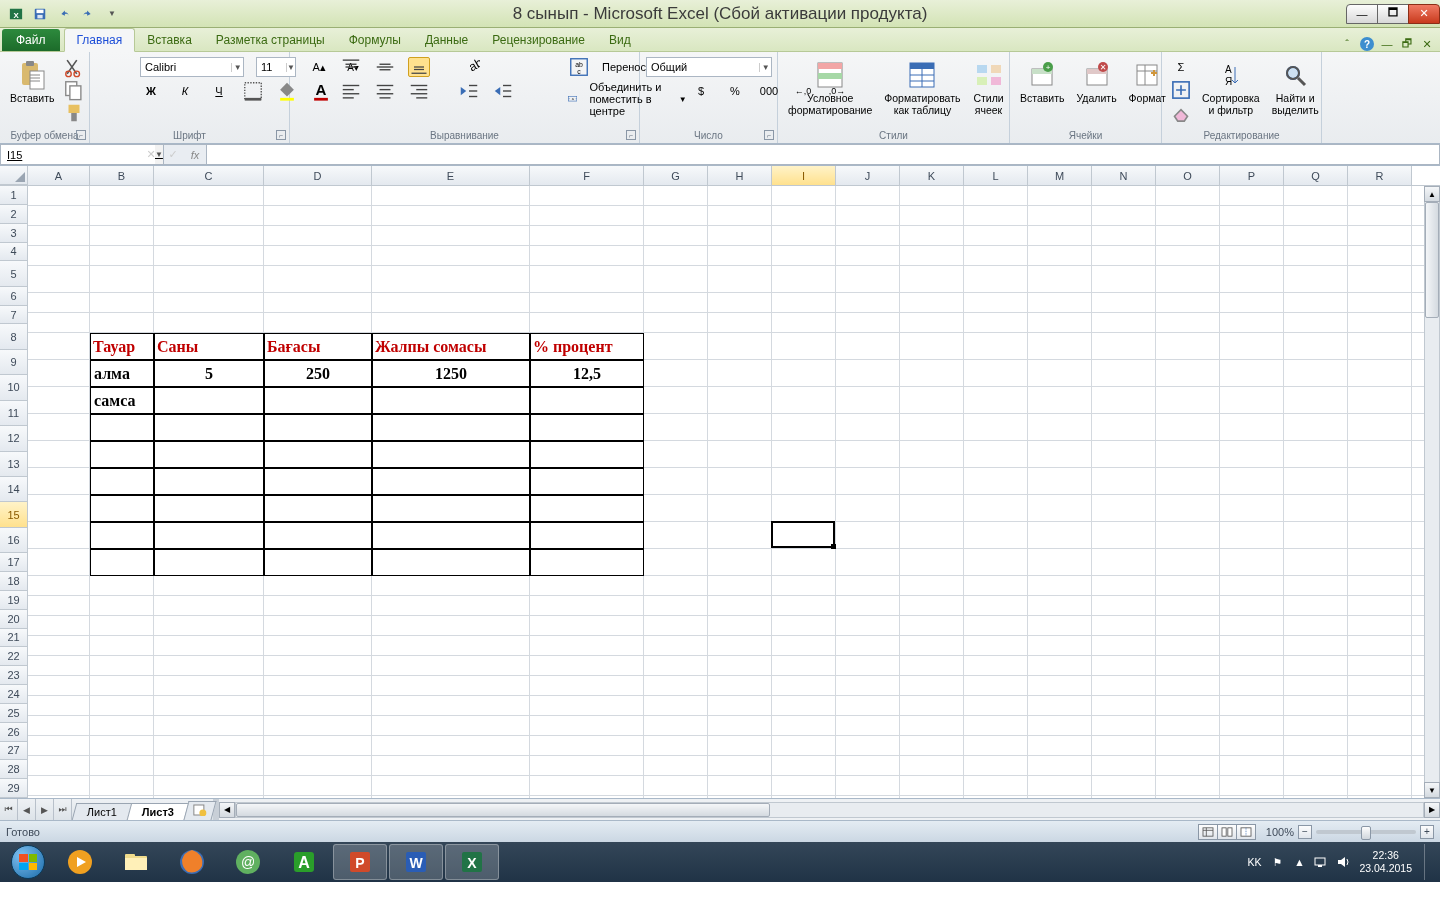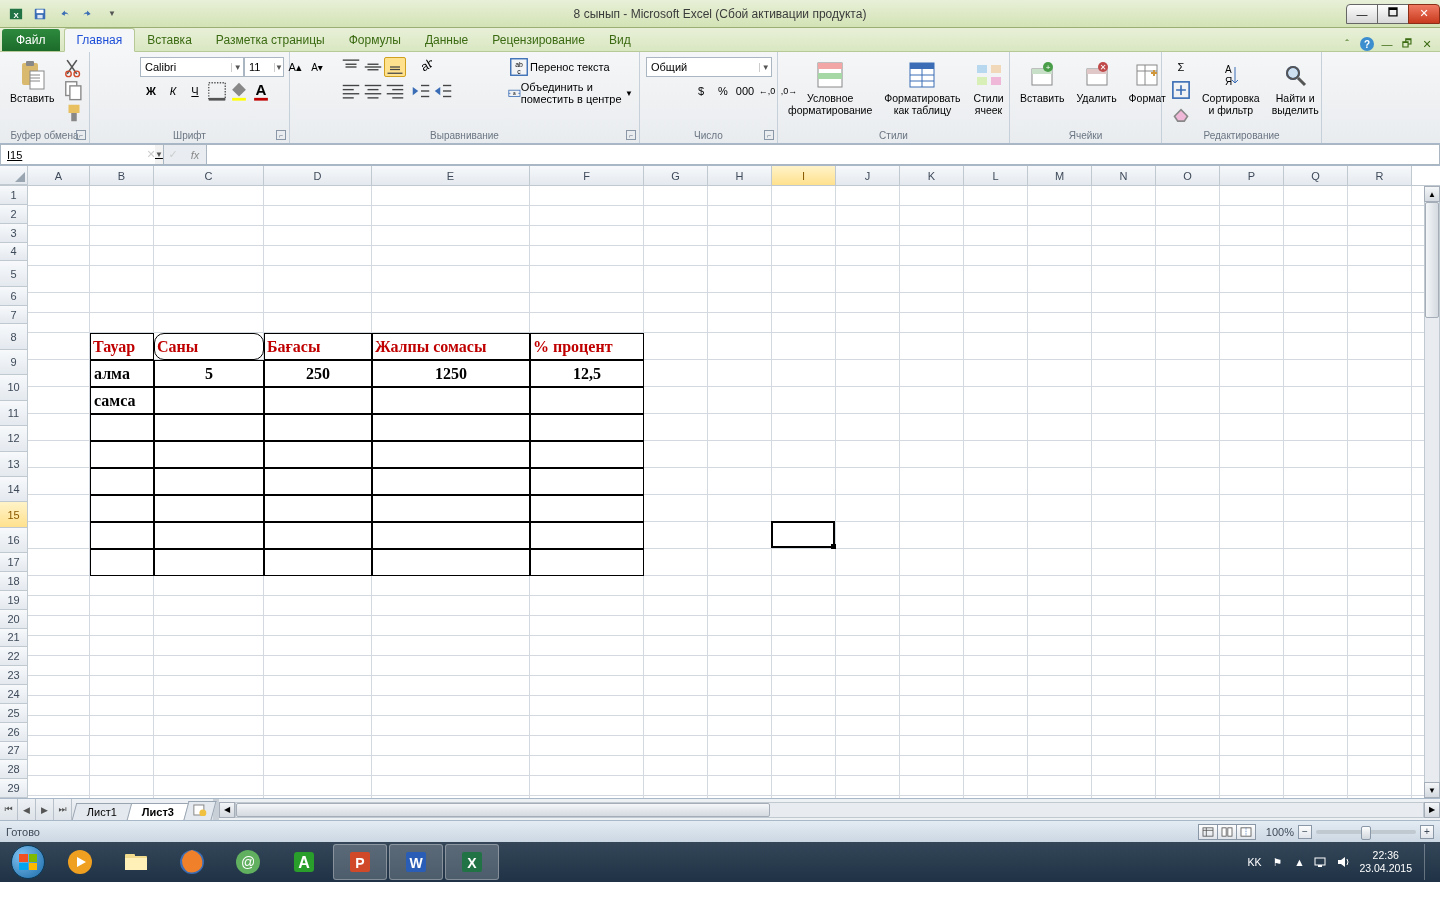--- a/index.html
+++ b/index.html
@@ -3,21 +3,21 @@
 <meta charset="utf-8">
 <style>
 * { margin: 0; padding: 0; box-sizing: border-box; font-family: "Segoe UI", Tahoma, sans-serif; }
 body { width: 1440px; height: 900px; overflow: hidden; background: #fff; font-size: 11px; }
 
 
 .titlebar { height: 28px; background: linear-gradient(#e8f0d8, #d3e3b5); display: flex; align-items: center; position: relative; border-bottom: 1px solid #9aaf74; }
 .titlebar .qat { display: flex; align-items: center; gap: 4px; padding: 0 6px; }
 .qat-btn { width: 20px; height: 20px; display: flex; align-items: center; justify-content: center; cursor: pointer; border-radius: 2px; }
 .qat-btn svg { width: 14px; height: 14px; }
-.titlebar .title { position: absolute; left: 50%; transform: translateX(-50%); color: #3b3b3b; font-size: 12px; }
+.titlebar .title { position: absolute; left: 50%; transform: translateX(-50%); color: #3b3b3b; font-size: 17px; }
 .win-controls { margin-left: auto; display: flex; }
 .win-btn { width: 32px; height: 20px; border: 1px solid #666; margin-left: -1px; background: linear-gradient(#fdfdfd,#d8d8d8); display: flex; align-items: center; justify-content: center; font-family: Arial; font-size: 11px; cursor: pointer;}
 .win-btn.close { background: linear-gradient(#f07a63,#c83a1d); color: #fff; border-color: #8a2e17; border-radius: 0 4px 0 0;}
 .win-btn.min { border-radius: 4px 0 0 0;}
 
 
 .ribbon-tabs { height: 24px; background: linear-gradient(#e8f0d8,#d9e7c1); display: flex; align-items: flex-end; padding-left: 2px; border-bottom: 1px solid #b7c997;}
 .file-tab { background: linear-gradient(#2d8a3d,#1c6b2a); color: #fff; padding: 4px 14px; border-radius: 3px 3px 0 0; margin-right: 4px; font-size: 12px; cursor: pointer;}
 .rtab { padding: 4px 12px; color: #3b6a12; font-size: 12px; cursor: pointer; border-radius: 3px 3px 0 0;}
 .rtab.active { background: #f5f6f7; border: 1px solid #b7c997; border-bottom: 1px solid #f5f6f7; margin-bottom: -1px; color: #1d4ed8;}
@@ -33,21 +33,21 @@
 
 .big-btn { display: flex; flex-direction: column; align-items: center; gap: 2px; padding: 2px 4px; cursor: pointer; border-radius: 3px;}
 .big-icon { width: 32px; height: 32px; display:flex; align-items:center; justify-content:center;}
 .big-btn span { font-size: 10.5px; text-align:center; line-height: 1.1;}
 
 .small-col { display: flex; flex-direction: column; gap: 3px;}
 .small-btn { width: 22px; height: 20px; display: flex; align-items: center; justify-content: center; cursor: pointer; border-radius: 2px;}
 .combo { height: 20px; border: 1px solid #abb6c3; background: #fff; display: flex; align-items: center; font-size: 11px;}
 .combo input { border: none; outline: none; width: 100%; padding: 0 4px; font-size: 11px;}
 .combo .dd { width: 13px; text-align: center; border-left: 1px solid #ccc; color: #555; font-size: 8px; cursor: pointer;}
-.rrow { display: flex; gap: 0; align-items:center;padding-left:44px;}
+.rrow { display: flex; gap: 12px; align-items:center;padding-left:44px;}
 
 
 .formula-bar { height: 22px; border-bottom: 1px solid #a9b8c8; display: flex; align-items: stretch; background: #e9edf2;}
 .name-box { width: 140px; display:flex;text-decoration:underline;}
 .name-box input { flex:1; border: 1px solid #abb6c3; border-right:none; padding: 0 6px; font-size: 11px;}
 .name-box .dd { width:16px; border:1px solid #abb6c3; border-left:none; display:flex; align-items:center; justify-content:center; background:#f2f2f2; font-size:8px; cursor:pointer; color:#555;}
 .fx-btns { display:flex; border:1px solid #abb6c3; border-left:none;}
 .fx-btns div { width: 22px; display:flex; align-items:center; justify-content:center; cursor:pointer; color:#888; font-size:11px;}
 .fx-input { flex:1; border:1px solid #abb6c3; border-left:none; padding:0 4px; font-size:11px;}
 
@@ -614,21 +614,21 @@
         <div class="gridlines-v" style="left: 871px;"></div>
         <div class="gridlines-v" style="left: 935px;"></div>
         <div class="gridlines-v" style="left: 999px;"></div>
         <div class="gridlines-v" style="left: 1063px;"></div>
         <div class="gridlines-v" style="left: 1127px;"></div>
         <div class="gridlines-v" style="left: 1191px;"></div>
         <div class="gridlines-v" style="left: 1255px;"></div>
         <div class="gridlines-v" style="left: 1319px;"></div>
         <div class="gridlines-v" style="left: 1383px;"></div>
         <div class="cell dt-header" style="left: 62px; top: 147px; width: 64px; height: 27px; justify-content: flex-start;">Тауар</div>
-        <div class="cell dt-header" style="left: 126px; top: 147px; width: 110px; height: 27px; justify-content: flex-start; border-radius: 10px;">Саны</div>
+        <div class="cell dt-header" style="left: 126px; top: 147px; width: 110px; height: 27px; justify-content: flex-start;">Саны</div>
         <div class="cell dt-header" style="left: 236px; top: 147px; width: 108px; height: 27px; justify-content: flex-start;">Бағасы</div>
         <div class="cell dt-header" style="left: 344px; top: 147px; width: 158px; height: 27px; justify-content: flex-start;">Жалпы сомасы</div>
         <div class="cell dt-header" style="left: 502px; top: 147px; width: 114px; height: 27px; justify-content: flex-start;">% процент</div>
         <div class="cell dt-cell left" style="left: 62px; top: 174px; width: 64px; height: 27px; justify-content: flex-start;">алма</div>
         <div class="cell dt-cell" style="left: 126px; top: 174px; width: 110px; height: 27px; justify-content: center;">5</div>
         <div class="cell dt-cell" style="left: 236px; top: 174px; width: 108px; height: 27px; justify-content: center;">250</div>
         <div class="cell dt-cell" style="left: 344px; top: 174px; width: 158px; height: 27px; justify-content: center;">1250</div>
         <div class="cell dt-cell" style="left: 502px; top: 174px; width: 114px; height: 27px; justify-content: center;">12,5</div>
         <div class="cell dt-cell left" style="left: 62px; top: 201px; width: 64px; height: 27px; justify-content: flex-start;">самса</div>
         <div class="cell dt-cell" style="left: 126px; top: 201px; width: 110px; height: 27px; justify-content: center;"></div>

